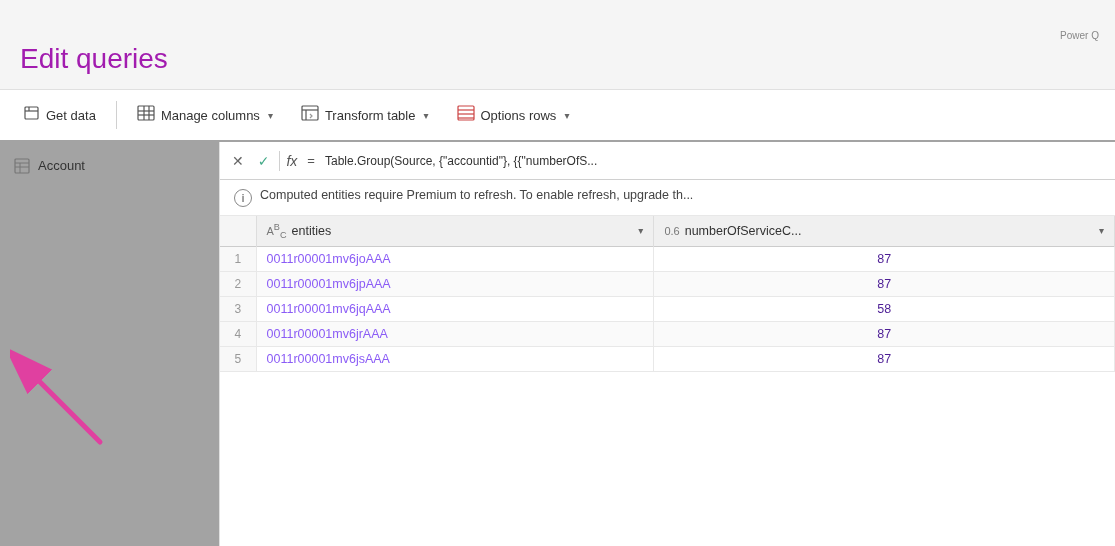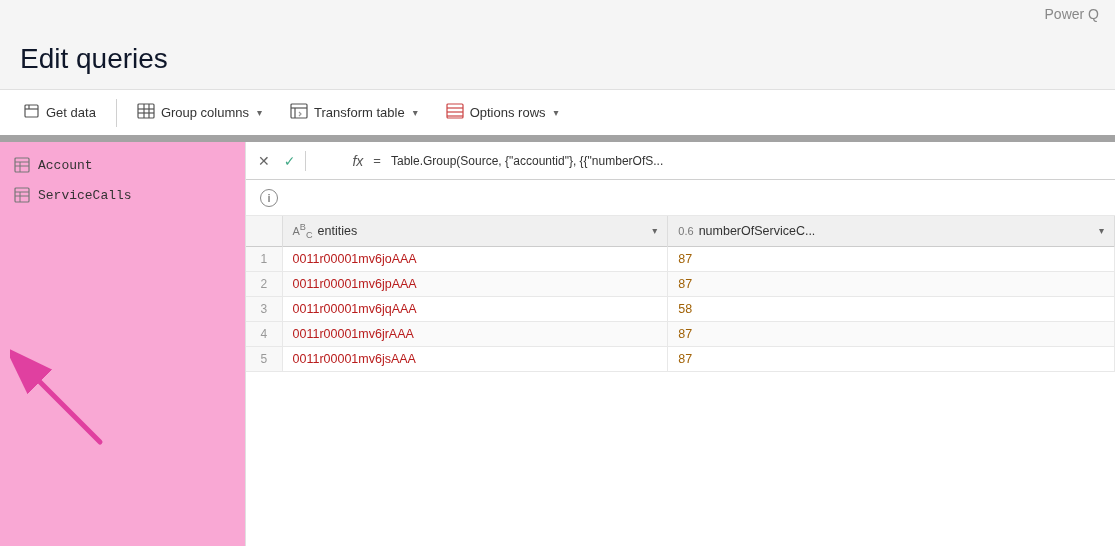--- a/index.html
+++ b/index.html
@@ -26,35 +26,35 @@
       border-bottom: 1px solid #e0e0e0;
       padding: 0 20px;
       display: flex;
       align-items: flex-end;
       height: 90px;
       position: relative;
     }
     .top-bar-title {
       font-size: 28px;
       font-weight: 300;
-      color: #0f172a;
+      color: #a21caf;
       padding-bottom: 14px;
     }
     .power-label {
       position: absolute;
       right: 16px;
-      top: 6px;
-      font-size: 14px;
+      top: 30px;
+      font-size: 10px;
       color: #888;
     }
 
     
     .toolbar {
       background: #ffffff;
-      border-bottom: 7px solid #a3a3a3;
+      border-bottom: 2px solid #a3a3a3;
       display: flex;
       align-items: center;
       padding: 0 12px;
       height: 52px;
       gap: 4px;
     }
     .toolbar-btn {
       display: flex;
       align-items: center;
       gap: 6px;
@@ -85,26 +85,25 @@
 
     
     .main-content {
       display: flex;
       flex: 1;
       overflow: hidden;
     }
 
     
     .sidebar {
-      width: 246px;
-      background: #f9a8d4;
+      width: 220px;
+      background: #a3a3a3;
       border-right: 1px solid #e0e0e0;
       padding: 8px 0;
       flex-shrink: 0;
-      font-family: Liberation Mono, monospace;
     }
     .sidebar-item {
       display: flex;
       align-items: center;
       gap: 8px;
       padding: 7px 14px;
       font-size: 13px;
       color: #333;
       cursor: pointer;
     }
@@ -142,21 +141,20 @@
     .formula-separator {
       width: 1px;
       height: 20px;
       background: #d0d0d0;
     }
     .fx-label {
       font-style: italic;
       font-size: 14px;
       color: #555;
       font-weight: 500;
-      margin-left: 40px;
     }
     .formula-equals {
       font-size: 13px;
       color: #555;
       padding: 0 4px;
     }
     .formula-text {
       font-size: 12px;
       color: #333;
       flex: 1;
@@ -248,31 +246,31 @@
     }
     tbody tr {
       border-bottom: 1px solid #e8e8e8;
     }
     tbody tr:nth-child(even) {
       background: #fafafa;
     }
     tbody td {
       padding: 5px 10px;
       border-right: 1px solid #e8e8e8;
-      color: #b91c1c;
+      color: #8b5cf6;
     }
     tbody td.row-num {
       text-align: center;
       color: #999;
       font-size: 12px;
       background: #f8f8f8;
     }
     tbody td.num-val {
-      text-align: left;
-      color: #a16207;
+      text-align: center;
+      color: #4c1d95;
     }
 
     
     .arrow-overlay {
       position: absolute;
       left: 60px;
       top: 210px;
       width: 130px;
       height: 120px;
       pointer-events: none;
@@ -315,21 +313,21 @@
     <button class="toolbar-btn">
       <span class="icon">
         <svg width="18" height="16" viewBox="0 0 18 16" fill="none">
           <rect x="1" y="1" width="16" height="14" rx="1" stroke="#555" stroke-width="1.2"></rect>
           <line x1="7" y1="1" x2="7" y2="15" stroke="#555" stroke-width="1.2"></line>
           <line x1="12" y1="1" x2="12" y2="15" stroke="#555" stroke-width="1.2"></line>
           <line x1="1" y1="6" x2="17" y2="6" stroke="#555" stroke-width="1.2"></line>
           <line x1="1" y1="10" x2="17" y2="10" stroke="#555" stroke-width="1.2"></line>
         </svg>
       </span>
-      <span>Group columns</span>
+      <span>Manage columns</span>
       <span class="chevron">▾</span>
     </button>
 
     <button class="toolbar-btn">
       <span class="icon">
         <svg width="18" height="16" viewBox="0 0 18 16" fill="none">
           <rect x="1" y="1" width="16" height="14" rx="1" stroke="#555" stroke-width="1.2"></rect>
           <line x1="1" y1="5" x2="17" y2="5" stroke="#555" stroke-width="1.2"></line>
           <line x1="5" y1="5" x2="5" y2="15" stroke="#555" stroke-width="1.2"></line>
           <path d="M9 9l2 2-2 2" stroke="#999" stroke-width="1.2"></path>
@@ -362,31 +360,20 @@
           <svg class="table-svg" width="16" height="16" viewBox="0 0 16 16">
             <rect x="1" y="1" width="14" height="14" rx="1" stroke="#777" stroke-width="1.2" fill="none"></rect>
             <line x1="1" y1="5" x2="15" y2="5" stroke="#777" stroke-width="1"></line>
             <line x1="1" y1="9" x2="15" y2="9" stroke="#777" stroke-width="1"></line>
             <line x1="6" y1="5" x2="6" y2="15" stroke="#777" stroke-width="1"></line>
           </svg>
         </span>
         <span>Account</span>
       </div>
 
-      <div class="sidebar-item">
-        <span>
-          <svg class="table-svg" width="16" height="16" viewBox="0 0 16 16">
-            <rect x="1" y="1" width="14" height="14" rx="1" stroke="#777" stroke-width="1.2" fill="none"></rect>
-            <line x1="1" y1="5" x2="15" y2="5" stroke="#777" stroke-width="1"></line>
-            <line x1="1" y1="9" x2="15" y2="9" stroke="#777" stroke-width="1"></line>
-            <line x1="6" y1="5" x2="6" y2="15" stroke="#777" stroke-width="1"></line>
-          </svg>
-        </span>
-        <span>ServiceCalls</span>
-      </div>
 
 
       <svg class="arrow-overlay" viewBox="0 0 130 120" style="position:absolute;left:10px;top:180px;width:130px;height:130px;pointer-events:none;z-index:10;">
         <defs>
           <marker id="arrowhead" markerWidth="10" markerHeight="7" refX="0" refY="3.5" orient="auto">
             <polygon points="0 0, 10 3.5, 0 7" fill="#e040a0"></polygon>
           </marker>
         </defs>
         <path d="M90 115 L30 55" stroke="#e040a0" stroke-width="5" fill="none" marker-end="url(#arrowhead)" stroke-linecap="round"></path>
       </svg>
@@ -402,20 +389,21 @@
           <span style="color:#4a8;">✓</span>
         </button>
         <div class="formula-separator"></div>
         <span class="fx-label">fx</span>
         <span class="formula-equals">=</span>
         <span class="formula-text">Table.Group(Source, {"accountid"}, {{"numberOfS...</span>
       </div>
 
       <div class="info-bar">
         <div class="info-icon">i</div>
+        <span class="info-text">Computed entities require Premium to refresh. To enable refresh, upgrade th...</span>
       </div>
 
       <div class="data-table-wrapper">
         <table>
           <thead>
             <tr>
               <th class="row-num"></th>
               <th>
                 <div class="col-header">
                   <div class="col-left">

